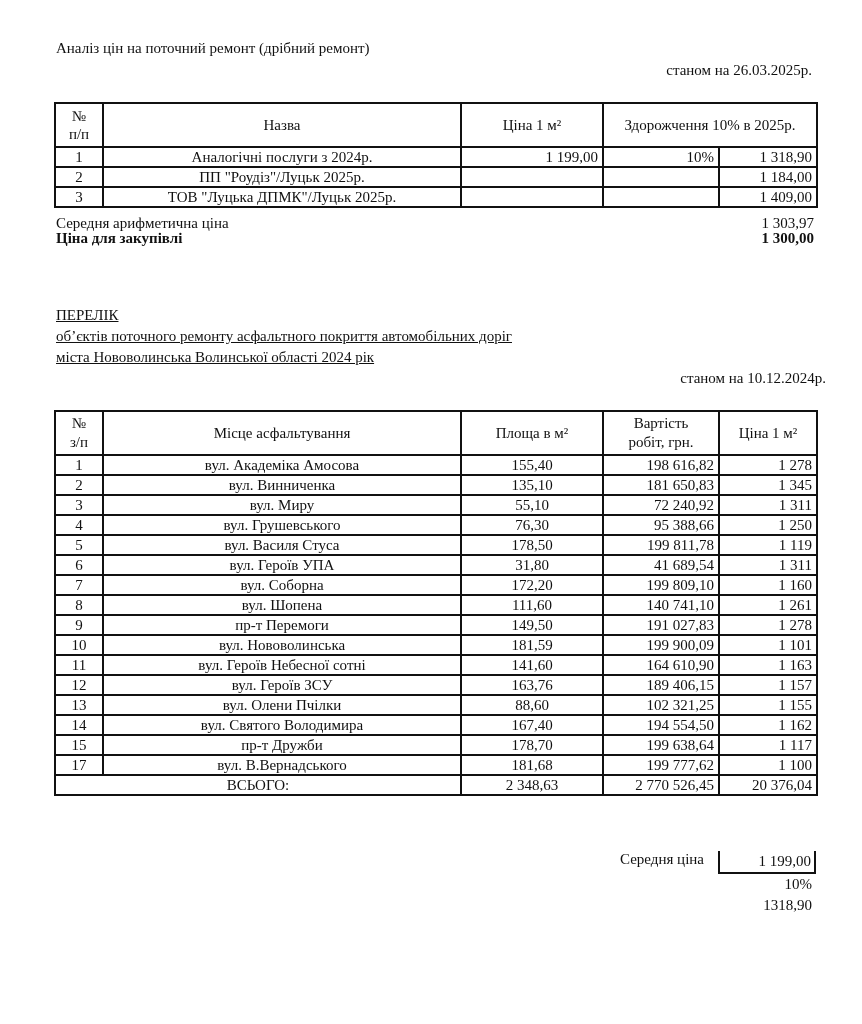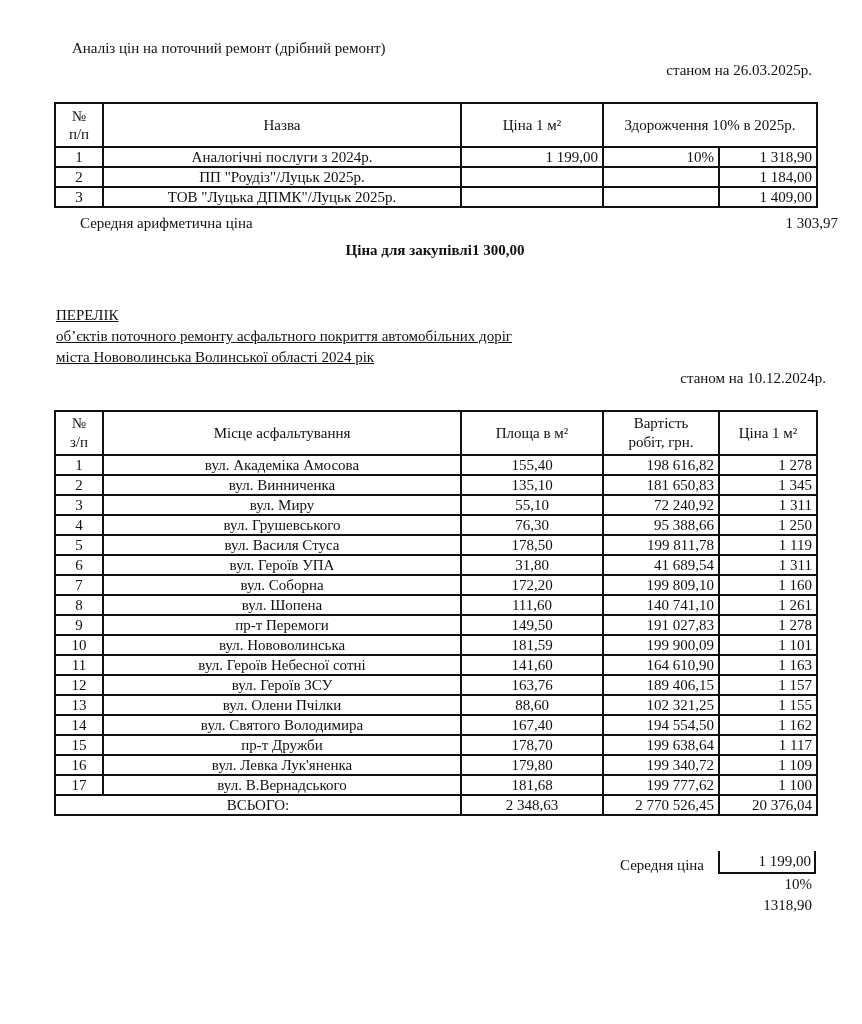--- a/index.html
+++ b/index.html
@@ -2,39 +2,39 @@
 <html><head>
 <meta charset="utf-8">
 <style>
   html, body { margin: 0; padding: 0; background: #ffffff; }
   body {
     width: 862px; height: 1024px; position: relative; overflow: hidden;
     font-family: "Liberation Serif", "DejaVu Serif", serif;
     font-size: 15px; color: #111111;
   }
   .abs { position: absolute; }
-  .title1 { left: 56px; top: 40px; margin-left: 16px; }
+  .title1 { left: 56px; top: 40px; }
   .date1 { right: 50px; top: 62px; text-align: right; font-family: Liberation Serif, serif; }
   table { border-collapse: collapse; position: absolute; table-layout: fixed; }
   td, th { border: 2px solid #111; padding: 0 4px; font-weight: normal; line-height: 18px; white-space: nowrap; }
   .t1 { left: 54px; top: 102px; width: 762px; }
   .t1 th { height: 42px; }
   .t1 td { height: 18px; }
   .c { text-align: center; }
   .r { text-align: right; }
   .l { text-align: center; }
   .sum-row { left: 56px; width: 758px; display: flex; justify-content: space-between; }
   .bold { font-weight: bold; }
   .perelik { left: 56px; top: 305px; line-height: 21px; text-decoration: underline; }
   .date2 { right: 36px; top: 370px; }
   .t2 { left: 54px; top: 410px; width: 762px; }
   .t2 th { height: 42px; line-height: 19px; }
   .t2 td { height: 18px; }
   .avg-wrap { left: 600px; top: 851px; width: 216px; }
-  .avg-row { display: flex; justify-content: flex-end; align-items: flex-end; }
+  .avg-row { display: flex; justify-content: flex-end; align-items: flex-start; }
   .avg-label { padding-right: 14px; }
   .avg-val { border: 2px solid #111; border-top: none; width: 88px; text-align: right; padding: 0 3px; height: 21px; line-height: 21px; }
   .line-r { text-align: right; width: 212px; line-height: 21px; }
 </style>
 </head>
 <body>
 
 <div class="abs title1">Аналіз цін на поточний ремонт (дрібний ремонт)</div>
 <div class="abs date1">станом на 26.03.2025р.</div>
 
@@ -73,25 +73,25 @@
   <tr>
     <td class="c">3</td>
     <td class="l">ТОВ "Луцька ДПМК"/Луцьк 2025р.</td>
     <td class="r"></td>
     <td class="r"></td>
     <td class="r">1 409,00</td>
   </tr>
 </tbody>
   </table>
 
-<div class="abs sum-row" style="top:215px;margin-left:24px;">
+<div class="abs sum-row" style="top:215px;">
   <span>Середня арифметична ціна</span>
   <span>1 303,97</span>
 </div>
-<div class="abs sum-row bold" style="top:242px;justify-content:center;">
+<div class="abs sum-row bold" style="top:230px;">
   <span>Ціна для закупівлі</span>
   <span>1 300,00</span>
 </div>
 
 <div class="abs perelik">
   <div>ПЕРЕЛІК</div>
   <div>об’єктів поточного ремонту асфальтного покриття автомобільних доріг</div>
   <div>міста Нововолинська Волинської області 2024 рік</div>
 </div>
 <div class="abs date2">станом на 10.12.2024р.</div>
@@ -219,27 +219,20 @@
         <td class="r">1 162</td>
       </tr>
       <tr>
         <td class="c">15</td>
         <td class="l">пр-т Дружби</td>
         <td class="c">178,70</td>
         <td class="r">199 638,64</td>
         <td class="r">1 117</td>
       </tr>
       <tr>
-        <td class="c">16</td>
-        <td class="l">вул. Левка Лук'яненка</td>
-        <td class="c">179,80</td>
-        <td class="r">199 340,72</td>
-        <td class="r">1 109</td>
-      </tr>
-      <tr>
         <td class="c">17</td>
         <td class="l">вул. В.Вернадського</td>
         <td class="c">181,68</td>
         <td class="r">199 777,62</td>
         <td class="r">1 100</td>
       </tr>
     </tbody>
   <tfoot>
     <tr>
       <td class="c" colspan="2">ВСЬОГО:</td>

